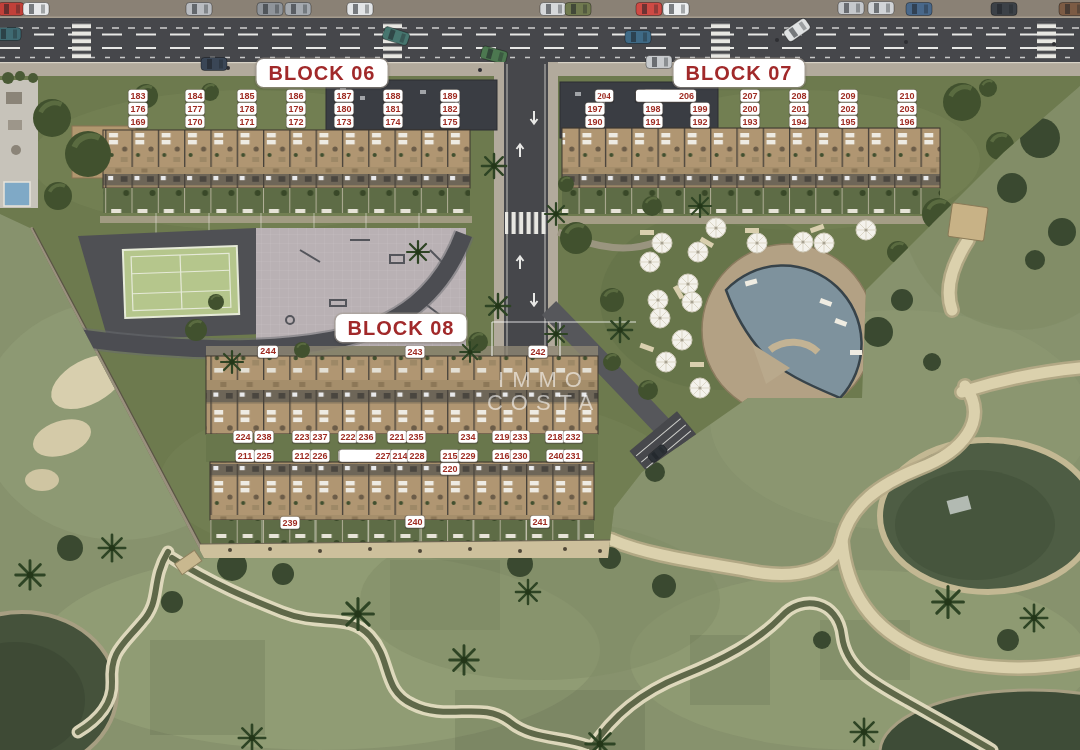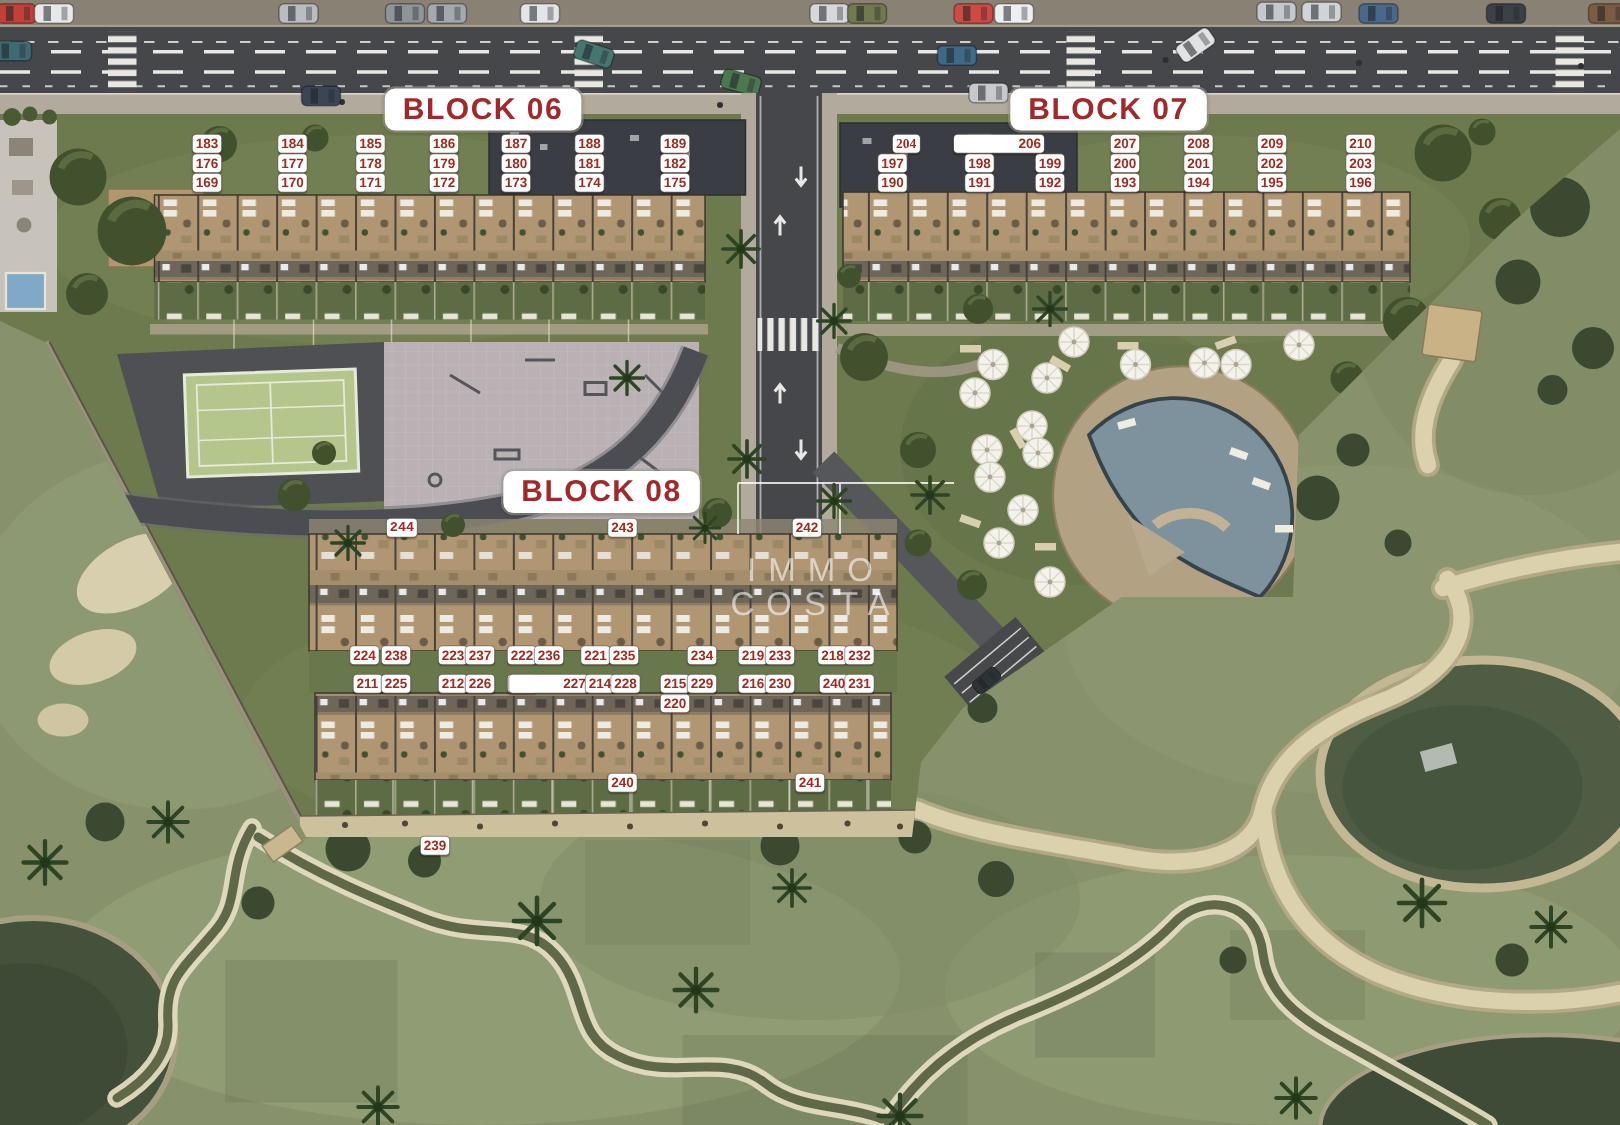--- a/index.html
+++ b/index.html
@@ -568,21 +568,21 @@
       <div class="unit-chip" style="left: 348px; top: 456px;">213</div>
       <div class="unit-chip" style="left: 366px; top: 456px; padding-left: 36px;">227</div>
       <div class="unit-chip" style="left: 400px; top: 456px;">214</div>
       <div class="unit-chip" style="left: 417px; top: 456px;">228</div>
       <div class="unit-chip" style="left: 450px; top: 456px;">215</div>
       <div class="unit-chip" style="left: 468px; top: 456px;">229</div>
       <div class="unit-chip" style="left: 502px; top: 456px;">216</div>
       <div class="unit-chip" style="left: 520px; top: 456px;">230</div>
       <div class="unit-chip" style="left: 556px; top: 456px;">240</div>
       <div class="unit-chip" style="left: 573px; top: 456px;">231</div>
-      <div class="unit-chip" style="left: 290px; top: 523px; margin-top: 41px;">239</div>
+      <div class="unit-chip" style="left: 290px; top: 523px;">239</div>
       <div class="unit-chip" style="left: 415px; top: 522px;">240</div>
       <div class="unit-chip" style="left: 540px; top: 522px;">241</div>
     </div>
 
 <div class="watermark">
   <span>IMMO</span>
   <span>COSTA</span>
 </div>
 
 </div>

